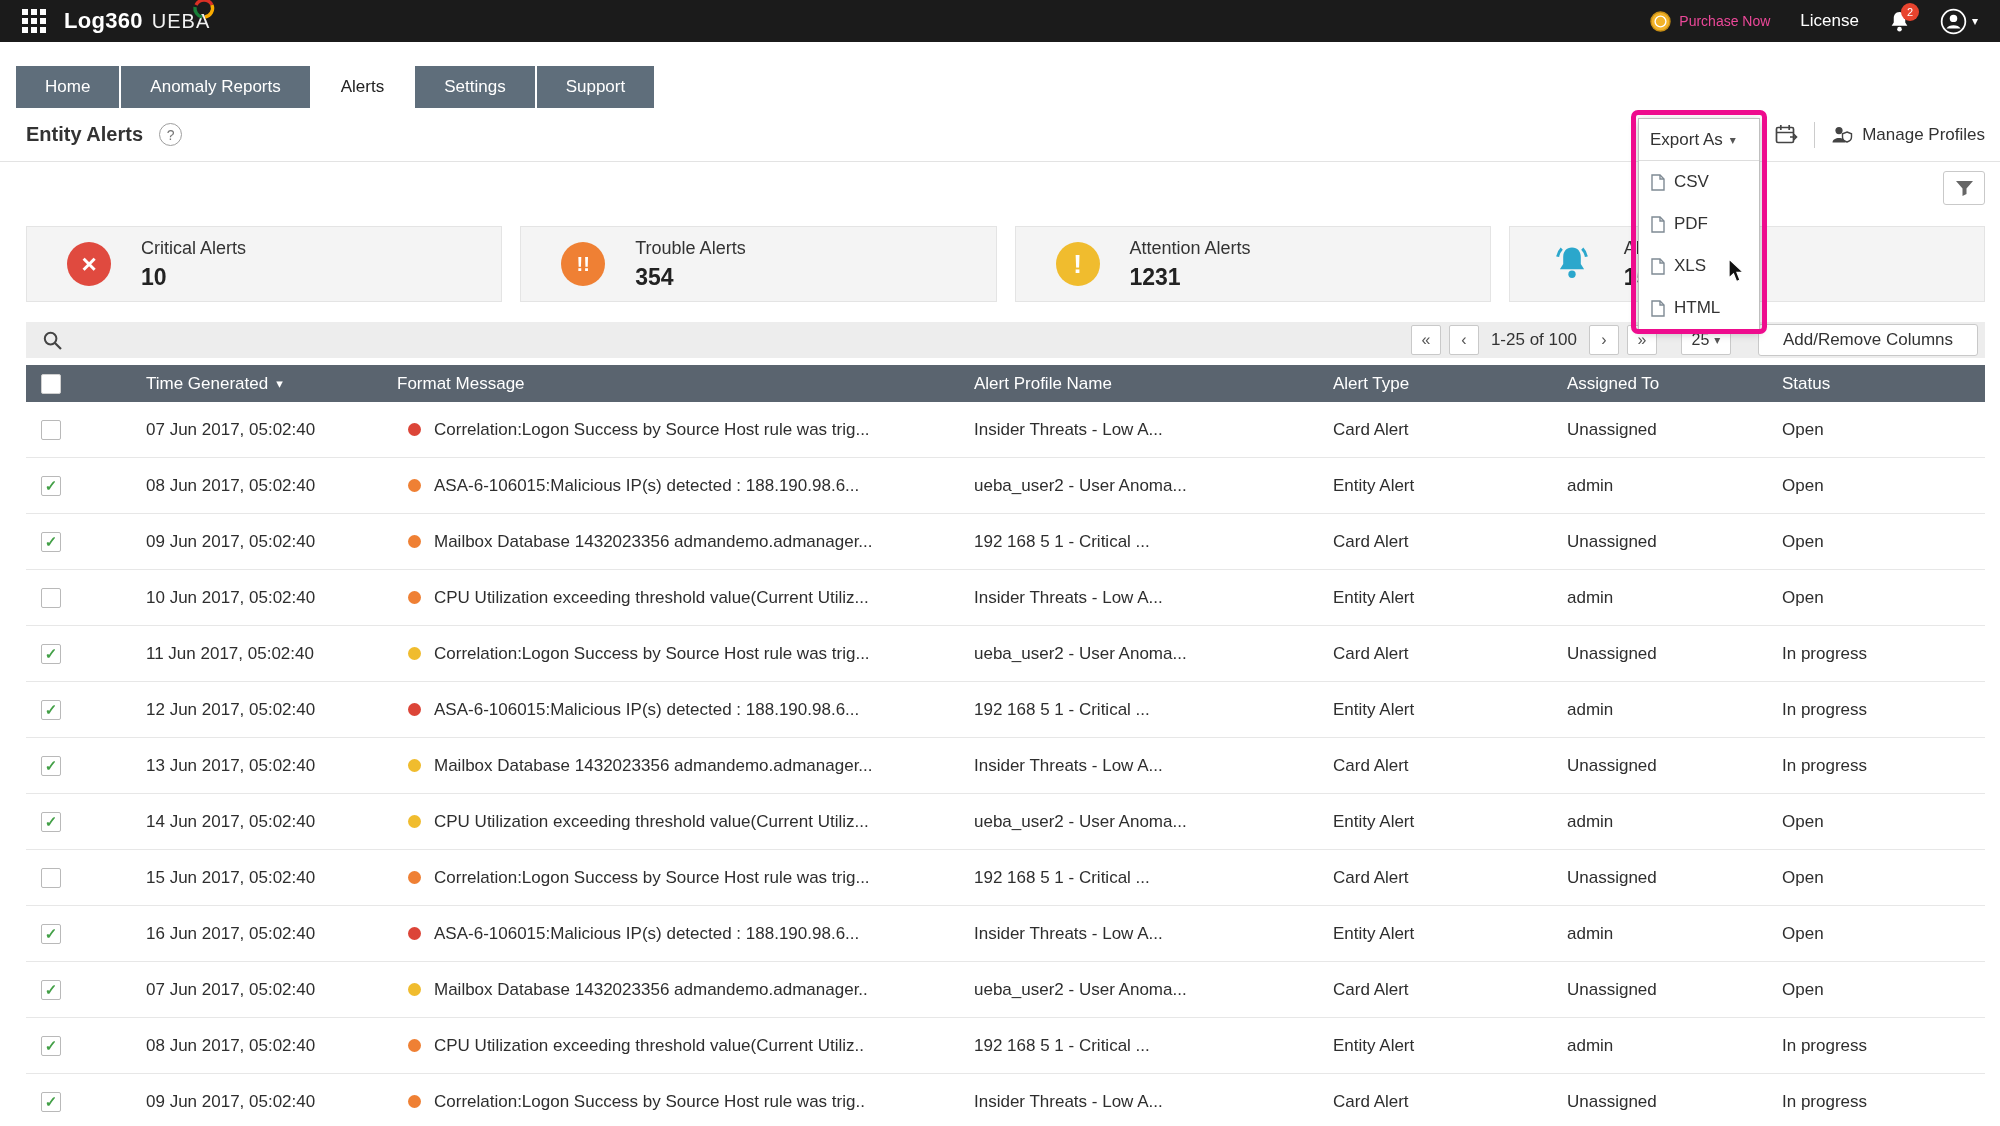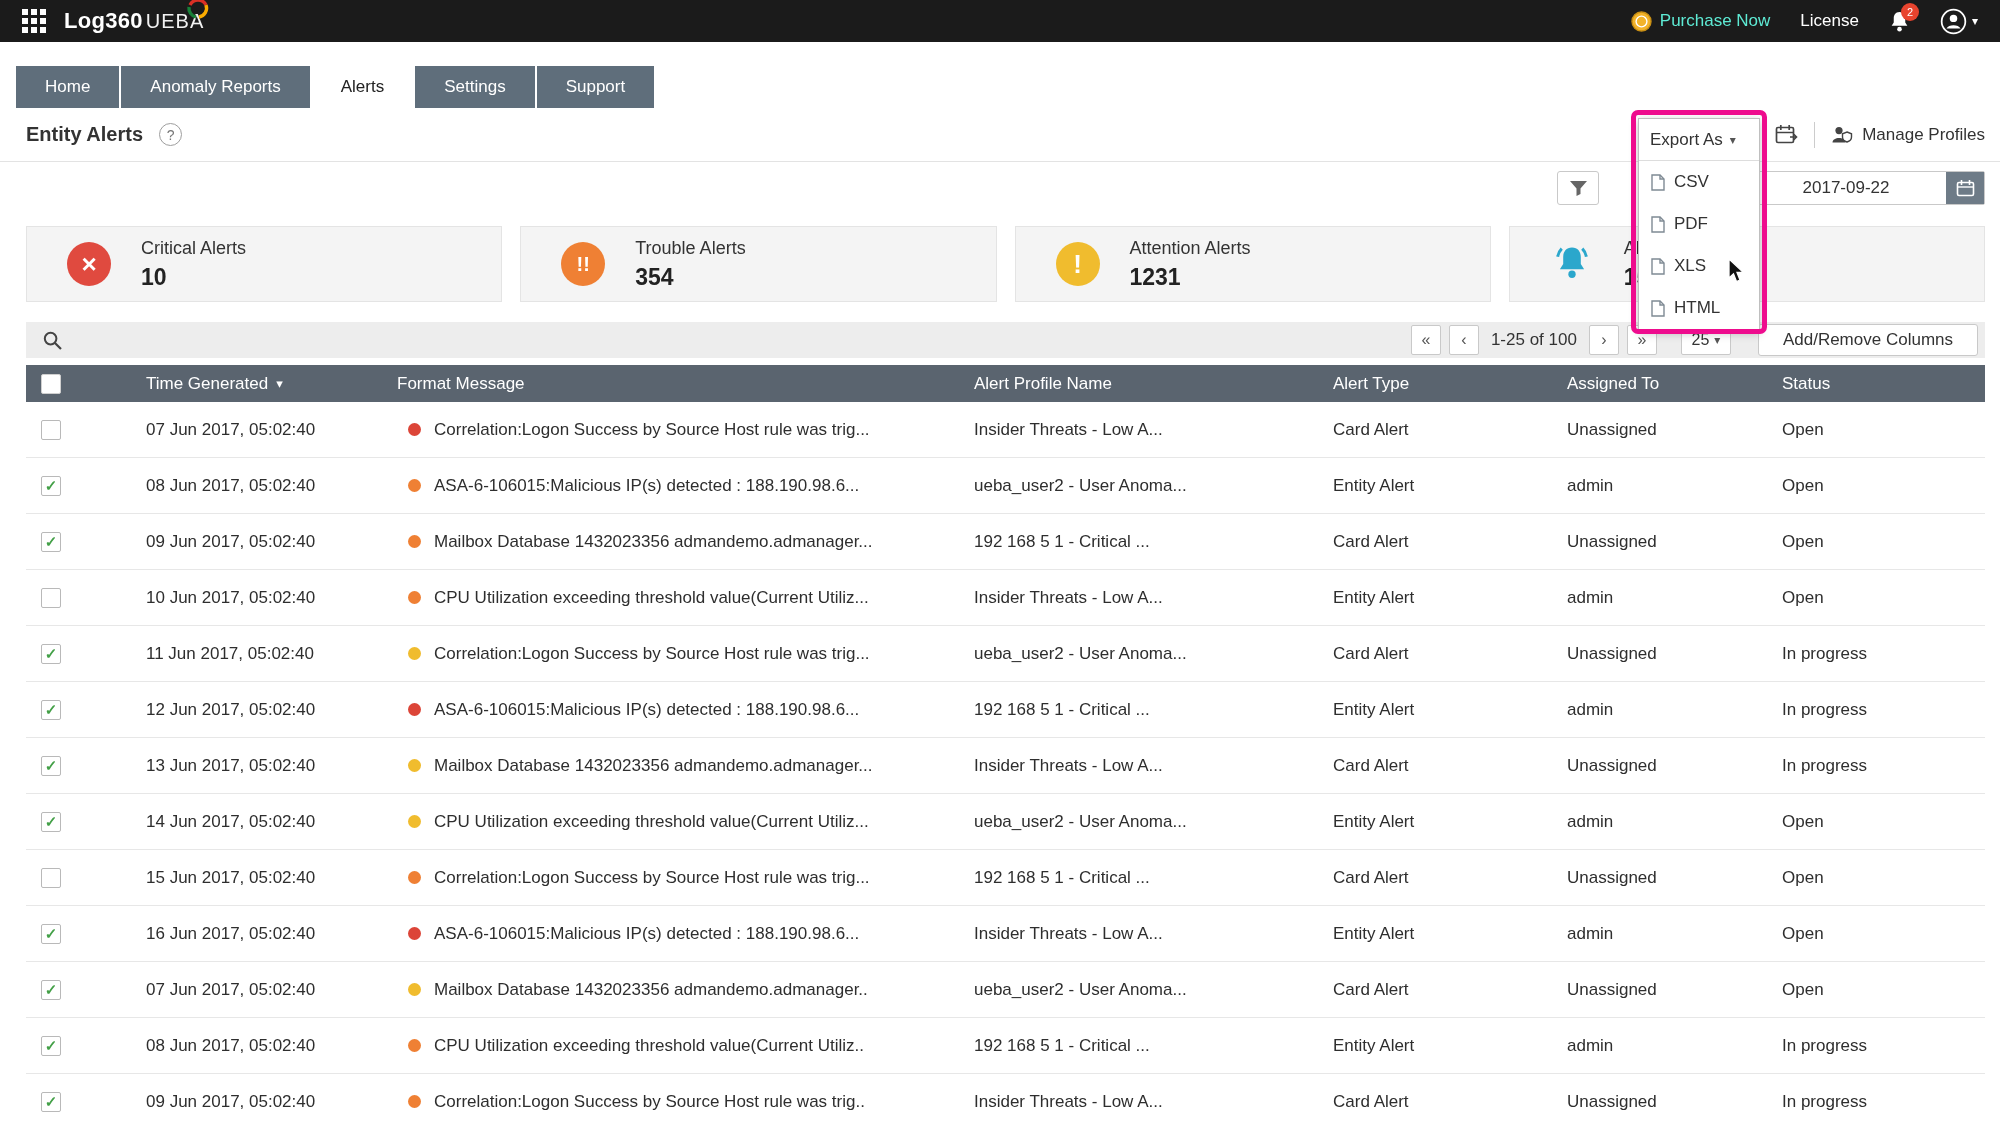--- a/index.html
+++ b/index.html
@@ -4,25 +4,25 @@
 <style>
   * { box-sizing: border-box; margin: 0; padding: 0; }
   html,body { width:2000px; height:1126px; overflow:hidden; background:#fff;
     font-family:"Liberation Sans", sans-serif; color:#2e2e2e; position:relative; }
 
   
   .appbar { height:42px; background:#1b1b1b; display:flex; align-items:center; padding:0 22px; color:#fff; }
   .grid-icon { display:inline-flex; margin-right:18px; cursor:pointer; }
   .logo { display:flex; align-items:baseline; position:relative; }
   .logo-main { font-size:22px; font-weight:bold; letter-spacing:.3px; }
-  .logo-sub-wrap { position:relative; margin-left:3px; }
+  .logo-sub-wrap { position:relative; margin-left:9px; }
   .logo-sub { font-size:20px; font-weight:normal; color:#f2f2f2; letter-spacing:1px; }
   .swoosh { position:absolute; top:-13px; right:-12px; }
   .appbar-right { margin-left:auto; display:flex; align-items:center; gap:30px; }
-  .purchase { display:flex; align-items:center; gap:8px; color:#5eead4; font-size:17px; cursor:pointer; }
+  .purchase { display:flex; align-items:center; gap:8px; color:#ec4899; font-size:14px; cursor:pointer; }
   .license { color:#fff; font-size:17px; cursor:pointer; }
   .bell-wrap { position:relative; cursor:pointer; display:inline-flex; }
   .badge { position:absolute; top:-7px; right:-9px; background:#e8442e; color:#fff; min-width:18px; height:18px;
     border-radius:9px; font-size:11px; display:flex; align-items:center; justify-content:center; padding:0 3px; }
   .user-wrap { display:flex; align-items:center; gap:5px; cursor:pointer; color:#fff; font-size:12px; }
 
   
   .tabbar { padding:24px 16px 0 16px; background:#fff; }
   .tabs { display:flex; }
   .tab { background:#5f6e7b; color:#fff; font-size:17px; line-height:42px; height:42px;
@@ -192,31 +192,20 @@
     </span>
   </div>
 </div>
 
 <div class="filter-row">
   <button class="filter-btn">
     <svg width="19" height="17" viewBox="0 0 19 17">
       <path d="M1 1 L18 1 L11.5 8.5 L11.5 14 L7.5 16 L7.5 8.5 Z" fill="#666"></path>
     </svg>
   </button>
-  <div class="date-input">
-    <span class="date-text">2017-09-22</span>
-    <span class="cal-btn">
-      <svg width="19" height="18" viewBox="0 0 19 18">
-        <rect x="1.5" y="3.5" width="16" height="13" rx="1.5" fill="none" stroke="#fff" stroke-width="1.6"></rect>
-        <line x1="5.5" y1="1" x2="5.5" y2="6" stroke="#fff" stroke-width="1.6"></line>
-        <line x1="13.5" y1="1" x2="13.5" y2="6" stroke="#fff" stroke-width="1.6"></line>
-        <line x1="1.5" y1="8" x2="17.5" y2="8" stroke="#fff" stroke-width="1.4"></line>
-      </svg>
-    </span>
-  </div>
 </div>
 
 <div class="cards">
     <div class="card">
     <span class="card-icon sev-critical">
       <span class="glyph">×</span>
 
     </span>
     <span class="card-text">
       <span class="card-label">Critical Alerts</span>

